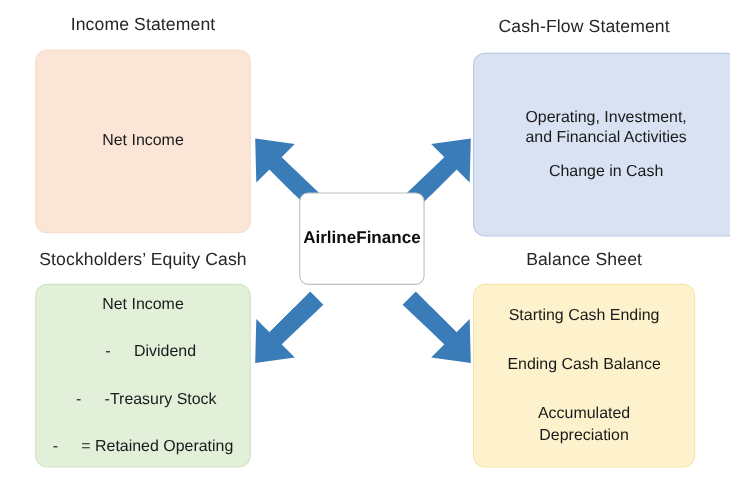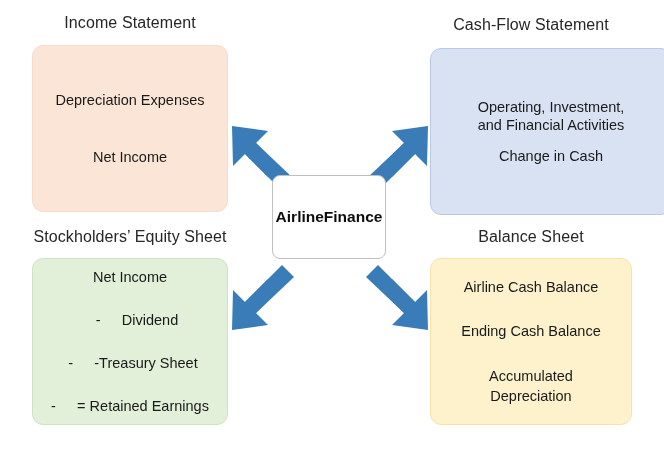--- a/index.html
+++ b/index.html
@@ -146,54 +146,53 @@
     </g>
 
     <g>
       <polygon fill="#3a7cb8" points="428,330 392,325 404,313 381,290 392,279 415,302 427,290"></polygon>
       <polygon fill="#3a7cb8" points="415,302 392,279 378,265 366,277 404,313"></polygon>
     </g>
   </svg>
 
   <div class="heading" style="left:32px; top:14px; width:196px;">Income Statement</div>
   <div class="box box-income">
-    <div class="line">Depreciation Expenses</div>
     <div class="line">Net Income</div>
   </div>
 
   <div class="heading" style="left:424px; top:16px; width:214px;">Cash-Flow Statement</div>
   <div class="box box-cashflow">
     <div class="blk">
       <div class="line">Operating, Investment,</div>
       <div class="line">and Financial Activities</div>
     </div>
     <div class="blk">
       <div class="line">Change in Cash</div>
     </div>
   </div>
 
-  <div class="heading" style="left:24px; top:228px; width:212px;">Stockholders’ Equity Sheet</div>
+  <div class="heading" style="left:24px; top:228px; width:212px;">Stockholders’ Equity Cash</div>
   <div class="box box-equity">
     <div class="row row-ni">
       <span>Net Income</span>
     </div>
     <div class="row row-div">
       <span class="dash">-</span><span>Dividend</span>
     </div>
     <div class="row row-trs">
-      <span class="dash">-</span><span>-Treasury Sheet</span>
+      <span class="dash">-</span><span>-Treasury Stock</span>
     </div>
     <div class="row row-ret">
-      <span class="dash">-</span><span>= Retained Earnings</span>
+      <span class="dash">-</span><span>= Retained Operating</span>
     </div>
   </div>
 
   <div class="heading" style="left:430px; top:228px; width:202px;">Balance Sheet</div>
   <div class="box box-balance">
-    <div class="line">Airline Cash Balance</div>
+    <div class="line">Starting Cash Ending</div>
     <div class="line">Ending Cash Balance</div>
     <div class="twoline">
       <div class="line">Accumulated</div>
       <div class="line">Depreciation</div>
     </div>
   </div>
 
   <div class="hub">
     <div class="line">Airline</div>
     <div class="line">Finance</div>

